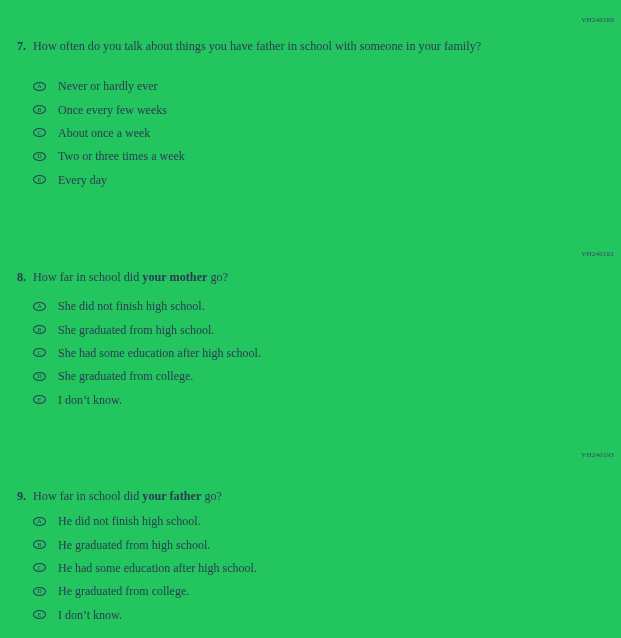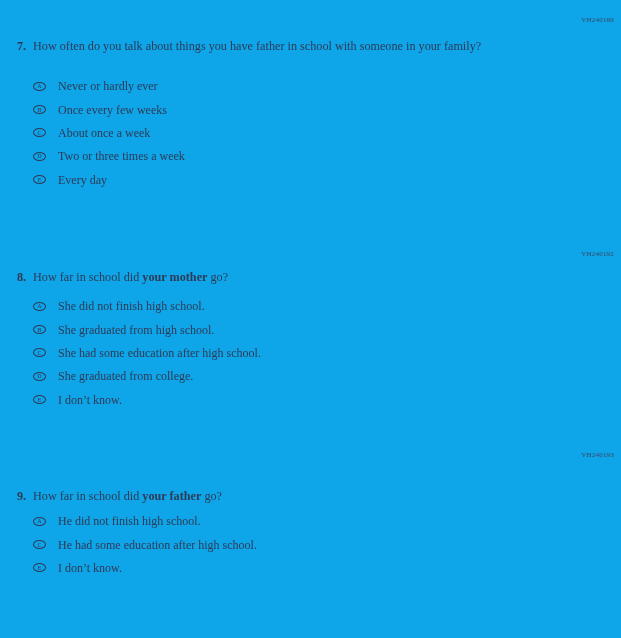--- a/index.html
+++ b/index.html
@@ -4,21 +4,21 @@
 <style>
   html, body {
     margin: 0;
     padding: 0;
     background: #ffffff;
   }
   .page {
     position: relative;
     width: 621px;
     height: 638px;
-    background: #0ea5e9;
+    background: #22c55e;
     overflow: hidden;
     font-family: "Liberation Serif", "DejaVu Serif", serif;
     color: #2e3a55;
   }
   .code {
     position: absolute;
     right: 7px;
     font-size: 7px;
     letter-spacing: 0.2px;
     color: #3a4560;
@@ -160,22 +160,30 @@
       <span class="q-text">
         <span>How far in school did </span><span class="q-bold">your father</span><span> go?</span>
       </span>
     </div>
     <div class="options">
       <div class="option-row">
         <span class="bubble">A</span>
         <span class="option-label">He did not finish high school.</span>
       </div>
       <div class="option-row">
+        <span class="bubble">B</span>
+        <span class="option-label">He graduated from high school.</span>
+      </div>
+      <div class="option-row">
         <span class="bubble">C</span>
         <span class="option-label">He had some education after high school.</span>
+      </div>
+      <div class="option-row">
+        <span class="bubble">D</span>
+        <span class="option-label">He graduated from college.</span>
       </div>
       <div class="option-row">
         <span class="bubble">E</span>
         <span class="option-label">I don’t know.</span>
       </div>
     </div>
   </div>
 
 </div>
 

